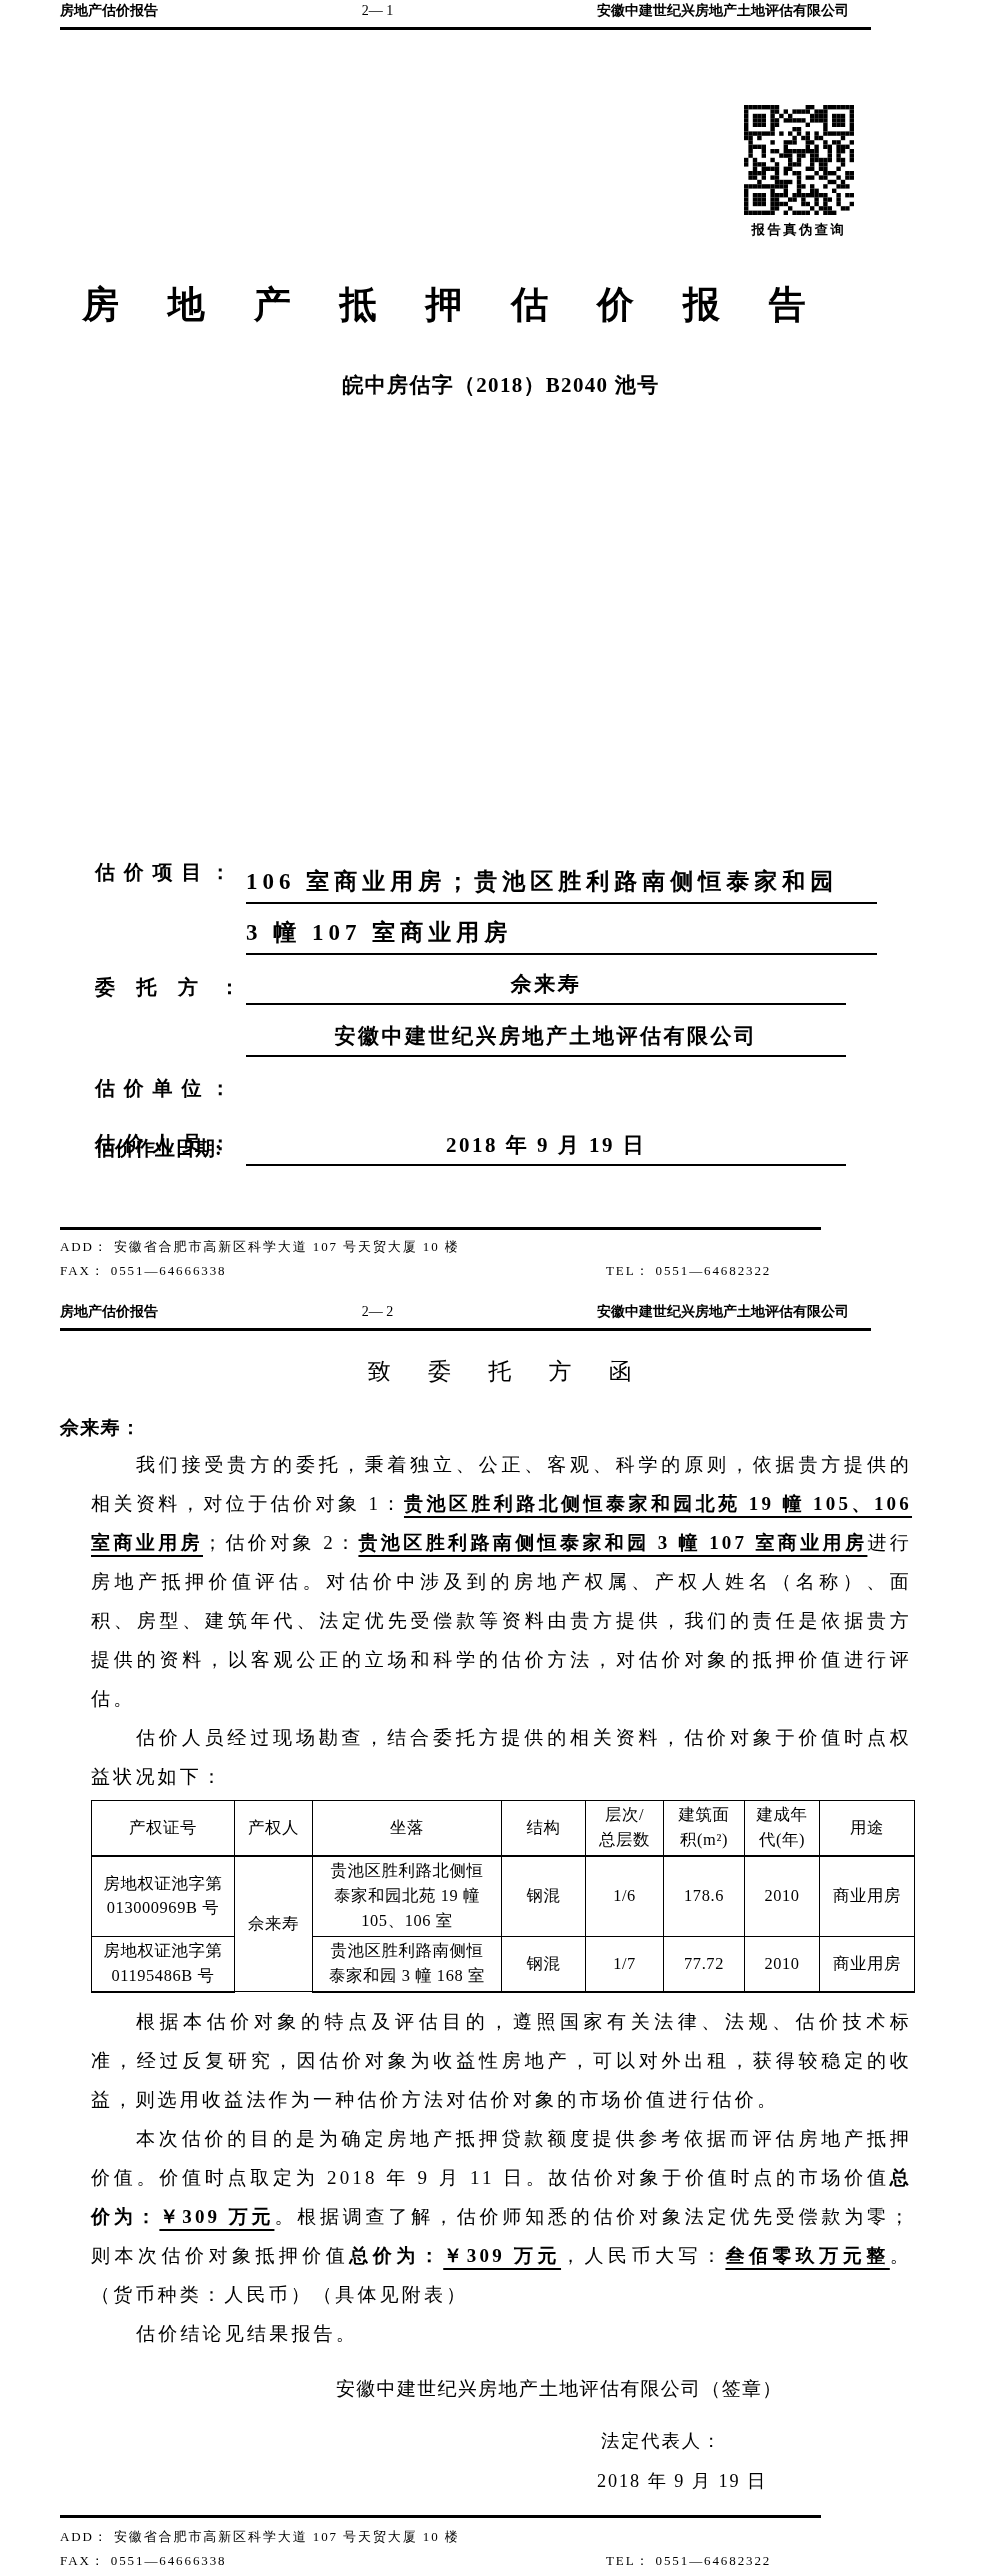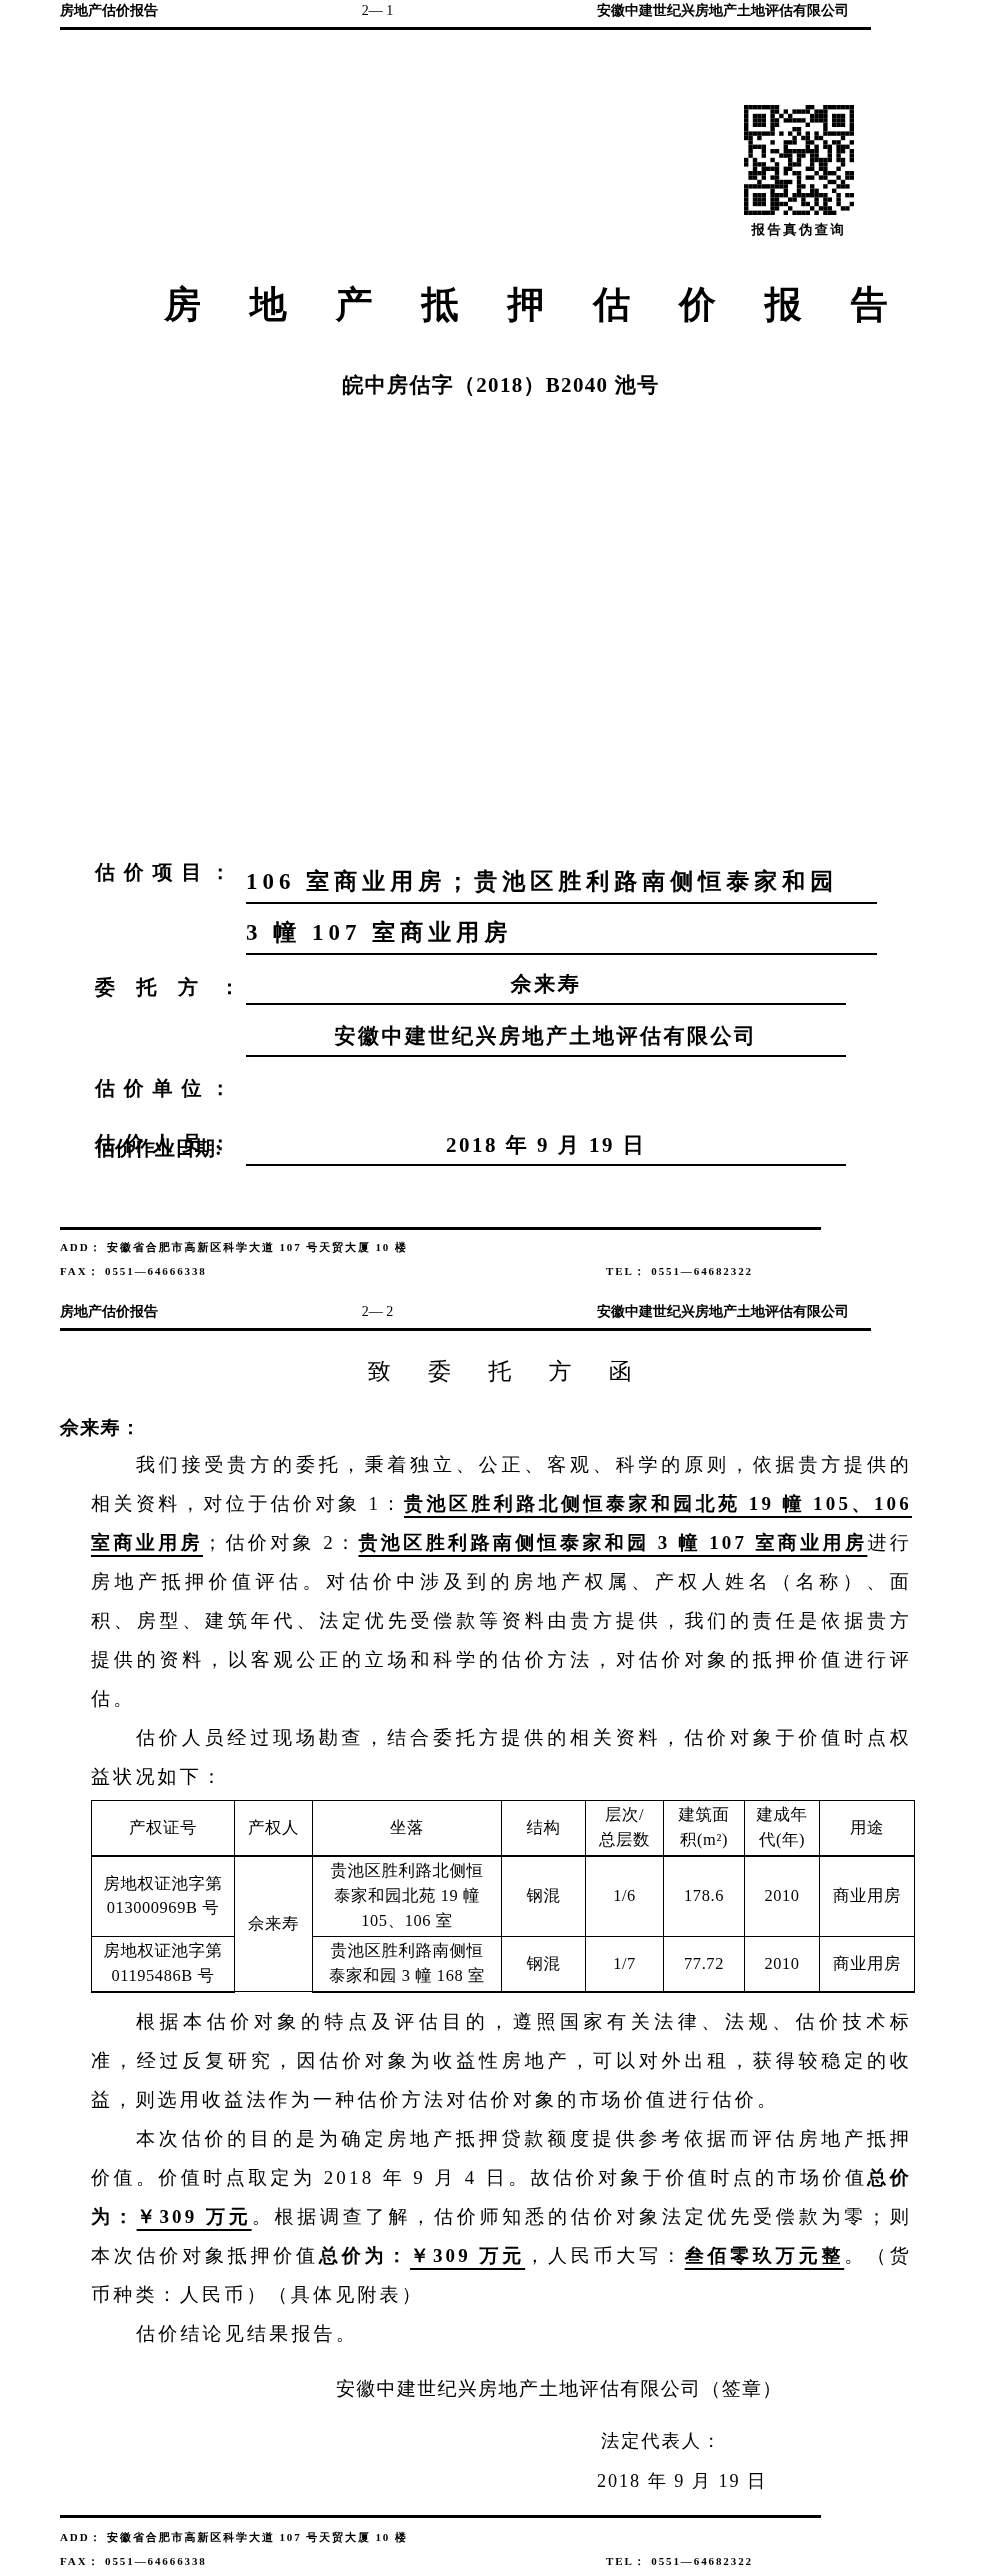--- a/index.html
+++ b/index.html
@@ -7,27 +7,27 @@
        font-family:"Liberation Serif","DejaVu Serif",serif;overflow:hidden;border-radius:13px;}
   .page{position:absolute;left:0;width:1002px;}
   .abs{position:absolute;}
 
   
   .runhead{left:60px;width:789px;display:flex;justify-content:space-between;align-items:flex-start;
            font-size:14px;line-height:16.4px;}
   .runhead .dtype,.runhead .comp{font-weight:bold;}
   .rule{background:#000;height:3.2px;left:60px;width:811px;}
   .rule.thin{height:2.5px;width:761px;}
-  .foot{left:60px;font-size:11px;letter-spacing:1.9px;line-height:20px;font-weight:bold;}
+  .foot{left:60px;font-size:13px;letter-spacing:1.9px;line-height:20px;}
 
   
   .qrbox{left:744px;top:105px;width:110px;height:110px;}
   .qrcap{left:736px;top:221px;width:126px;text-align:center;font-weight:bold;
          font-size:13.3px;letter-spacing:2.5px;}
-  .maintitle{left:0;top:280px;width:889px;text-align:right;font-weight:bold;
+  .maintitle{left:0;top:280px;width:889px;text-align:center;font-weight:bold;
              font-size:37px;word-spacing:37px;letter-spacing:1.3px;}
   .subtitle{left:0;top:371px;width:1002px;text-align:center;font-weight:bold;
             font-size:21px;letter-spacing:1.3px;}
 
   .flabel{left:95px;font-size:20px;font-weight:bold;white-space:nowrap;}
   .ls1{letter-spacing:8.8px;margin-top:48px;}
   .ls2{letter-spacing:21.5px;}
   .fval{border-bottom:2.5px solid #000;font-weight:bold;padding-bottom:5px;}
   .fval.wide{left:246px;width:631px;font-size:23px;letter-spacing:5px;}
   .fval.mid{left:246px;width:600px;font-size:21px;letter-spacing:2.5px;text-align:center;}
@@ -493,21 +493,21 @@
             <td>钢混</td>
             <td>1/7</td>
             <td>77.72</td>
             <td>2010</td>
             <td>商业用房</td>
           </tr>
         </tbody>
       </table>
 
       <p>根据本估价对象的特点及评估目的，遵照国家有关法律、法规、估价技术标准，经过反复研究，因估价对象为收益性房地产，可以对外出租，获得较稳定的收益，则选用收益法作为一种估价方法对估价对象的市场价值进行估价。</p>
-      <p><span>本次估价的目的是为确定房地产抵押贷款额度提供参考依据而评估房地产抵押价值。价值时点取定为 2018 年 9 月 4 日。故估价对象于价值时点的市场价值</span><span class="b">总价为：</span><span class="bu">￥309 万元</span><span>。根据调查了解，估价师知悉的估价对象法定优先受偿款为零；则本次估价对象抵押价值</span><span class="b">总价为：</span><span class="bu">￥309 万元</span><span>，人民币大写：</span><span class="bu">叁佰零玖万元整</span><span>。（货币种类：人民币）（具体见附表）</span></p>
+      <p><span>本次估价的目的是为确定房地产抵押贷款额度提供参考依据而评估房地产抵押价值。价值时点取定为 2018 年 9 月 11 日。故估价对象于价值时点的市场价值</span><span class="b">总价为：</span><span class="bu">￥309 万元</span><span>。根据调查了解，估价师知悉的估价对象法定优先受偿款为零；则本次估价对象抵押价值</span><span class="b">总价为：</span><span class="bu">￥309 万元</span><span>，人民币大写：</span><span class="bu">叁佰零玖万元整</span><span>。（货币种类：人民币）（具体见附表）</span></p>
       <p>估价结论见结果报告。</p>
     </div>
 
     <div class="abs sigco">安徽中建世纪兴房地产土地评估有限公司（签章）</div>
     <div class="abs sigrep">法定代表人：</div>
     <div class="abs sigdate">2018 年 9 月 19 日</div>
 
     <div class="abs rule thin" style="top:1214px;"></div>
     <div class="abs foot" style="top:1226px;">ADD： 安徽省合肥市高新区科学大道 107 号天贸大厦 10 楼</div>
     <div class="abs foot fxrow" style="top:1250px;width:821px;">

